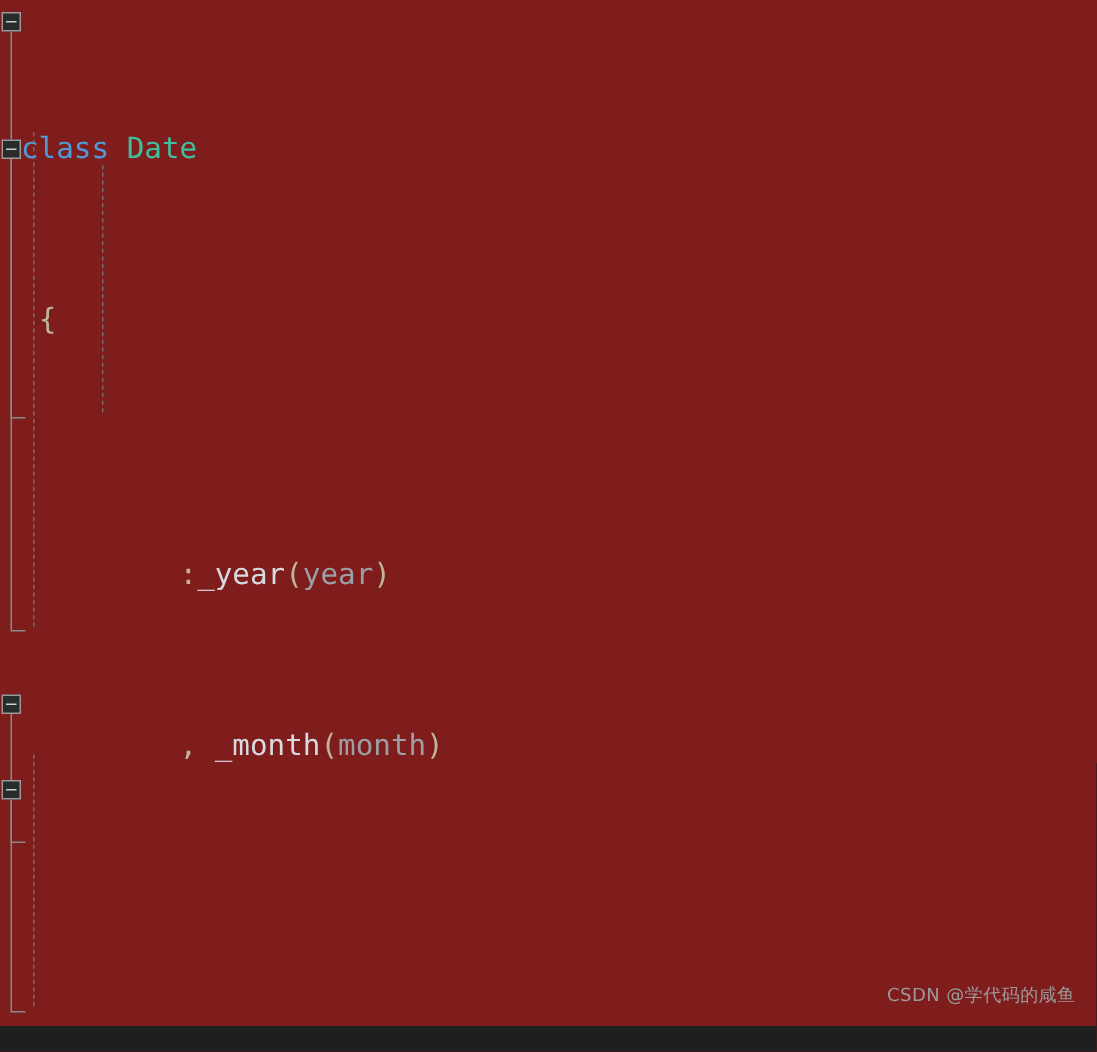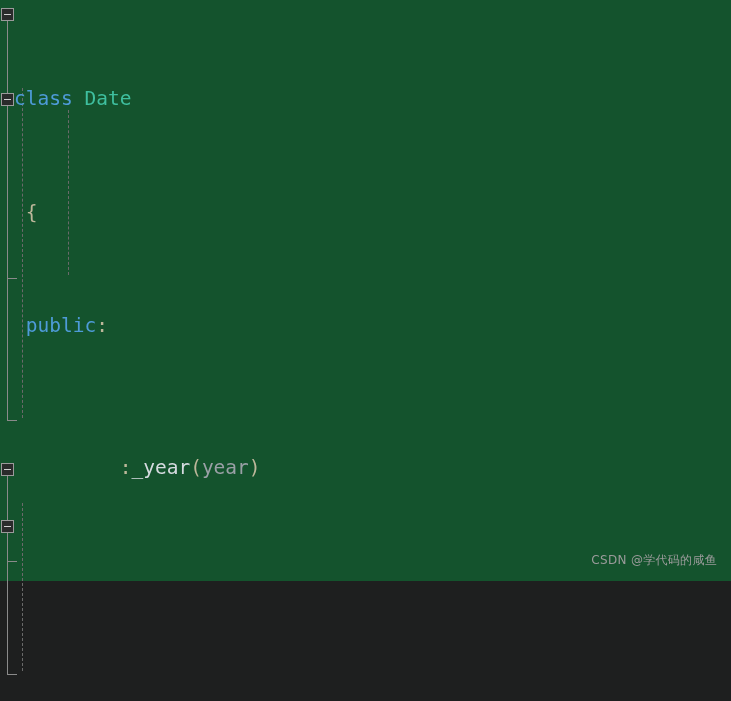--- a/index.html
+++ b/index.html
@@ -10,22 +10,22 @@
   body {
     width: 731px;
     height: 701px;
     overflow: hidden;
     font-family: "DejaVu Sans Mono", "Liberation Mono", monospace;
   }
 
   #editor {
     position: relative;
     width: 731px;
-    height: 581px;
-    background: #14532d;
+    height: 684px;
+    background: #7f1d1d;
     text-decoration: underline;
   }
 
   
   #code {
     position: absolute;
     left: 0;
     top: 0;
     width: 731px;
     font-size: 19.5px;
@@ -119,25 +119,25 @@
   <div class="foldbox" style="left:1px; top:93px;"></div>
   <div class="foldbox" style="left:1px; top:463px;"></div>
   <div class="foldbox" style="left:1px; top:520px;"></div>
 
   <div id="code">
 
     <div class="ln"><span class="kw">class</span> <span class="type">Date</span></div>
 
     <div class="ln"> <span class="punc">{</span></div>
 
-    <div class="ln"> <span class="kw">public</span><span class="punc">:</span></div>
 
 
     <div class="ln">         <span class="punc">:</span><span class="var">_year</span><span class="punc">(</span><span class="par">year</span><span class="punc">)</span></div>
 
+    <div class="ln">         <span class="punc">,</span> <span class="var">_month</span><span class="punc">(</span><span class="par">month</span><span class="punc">)</span></div>
 
     
 
     
 
     
 
     
 
     

